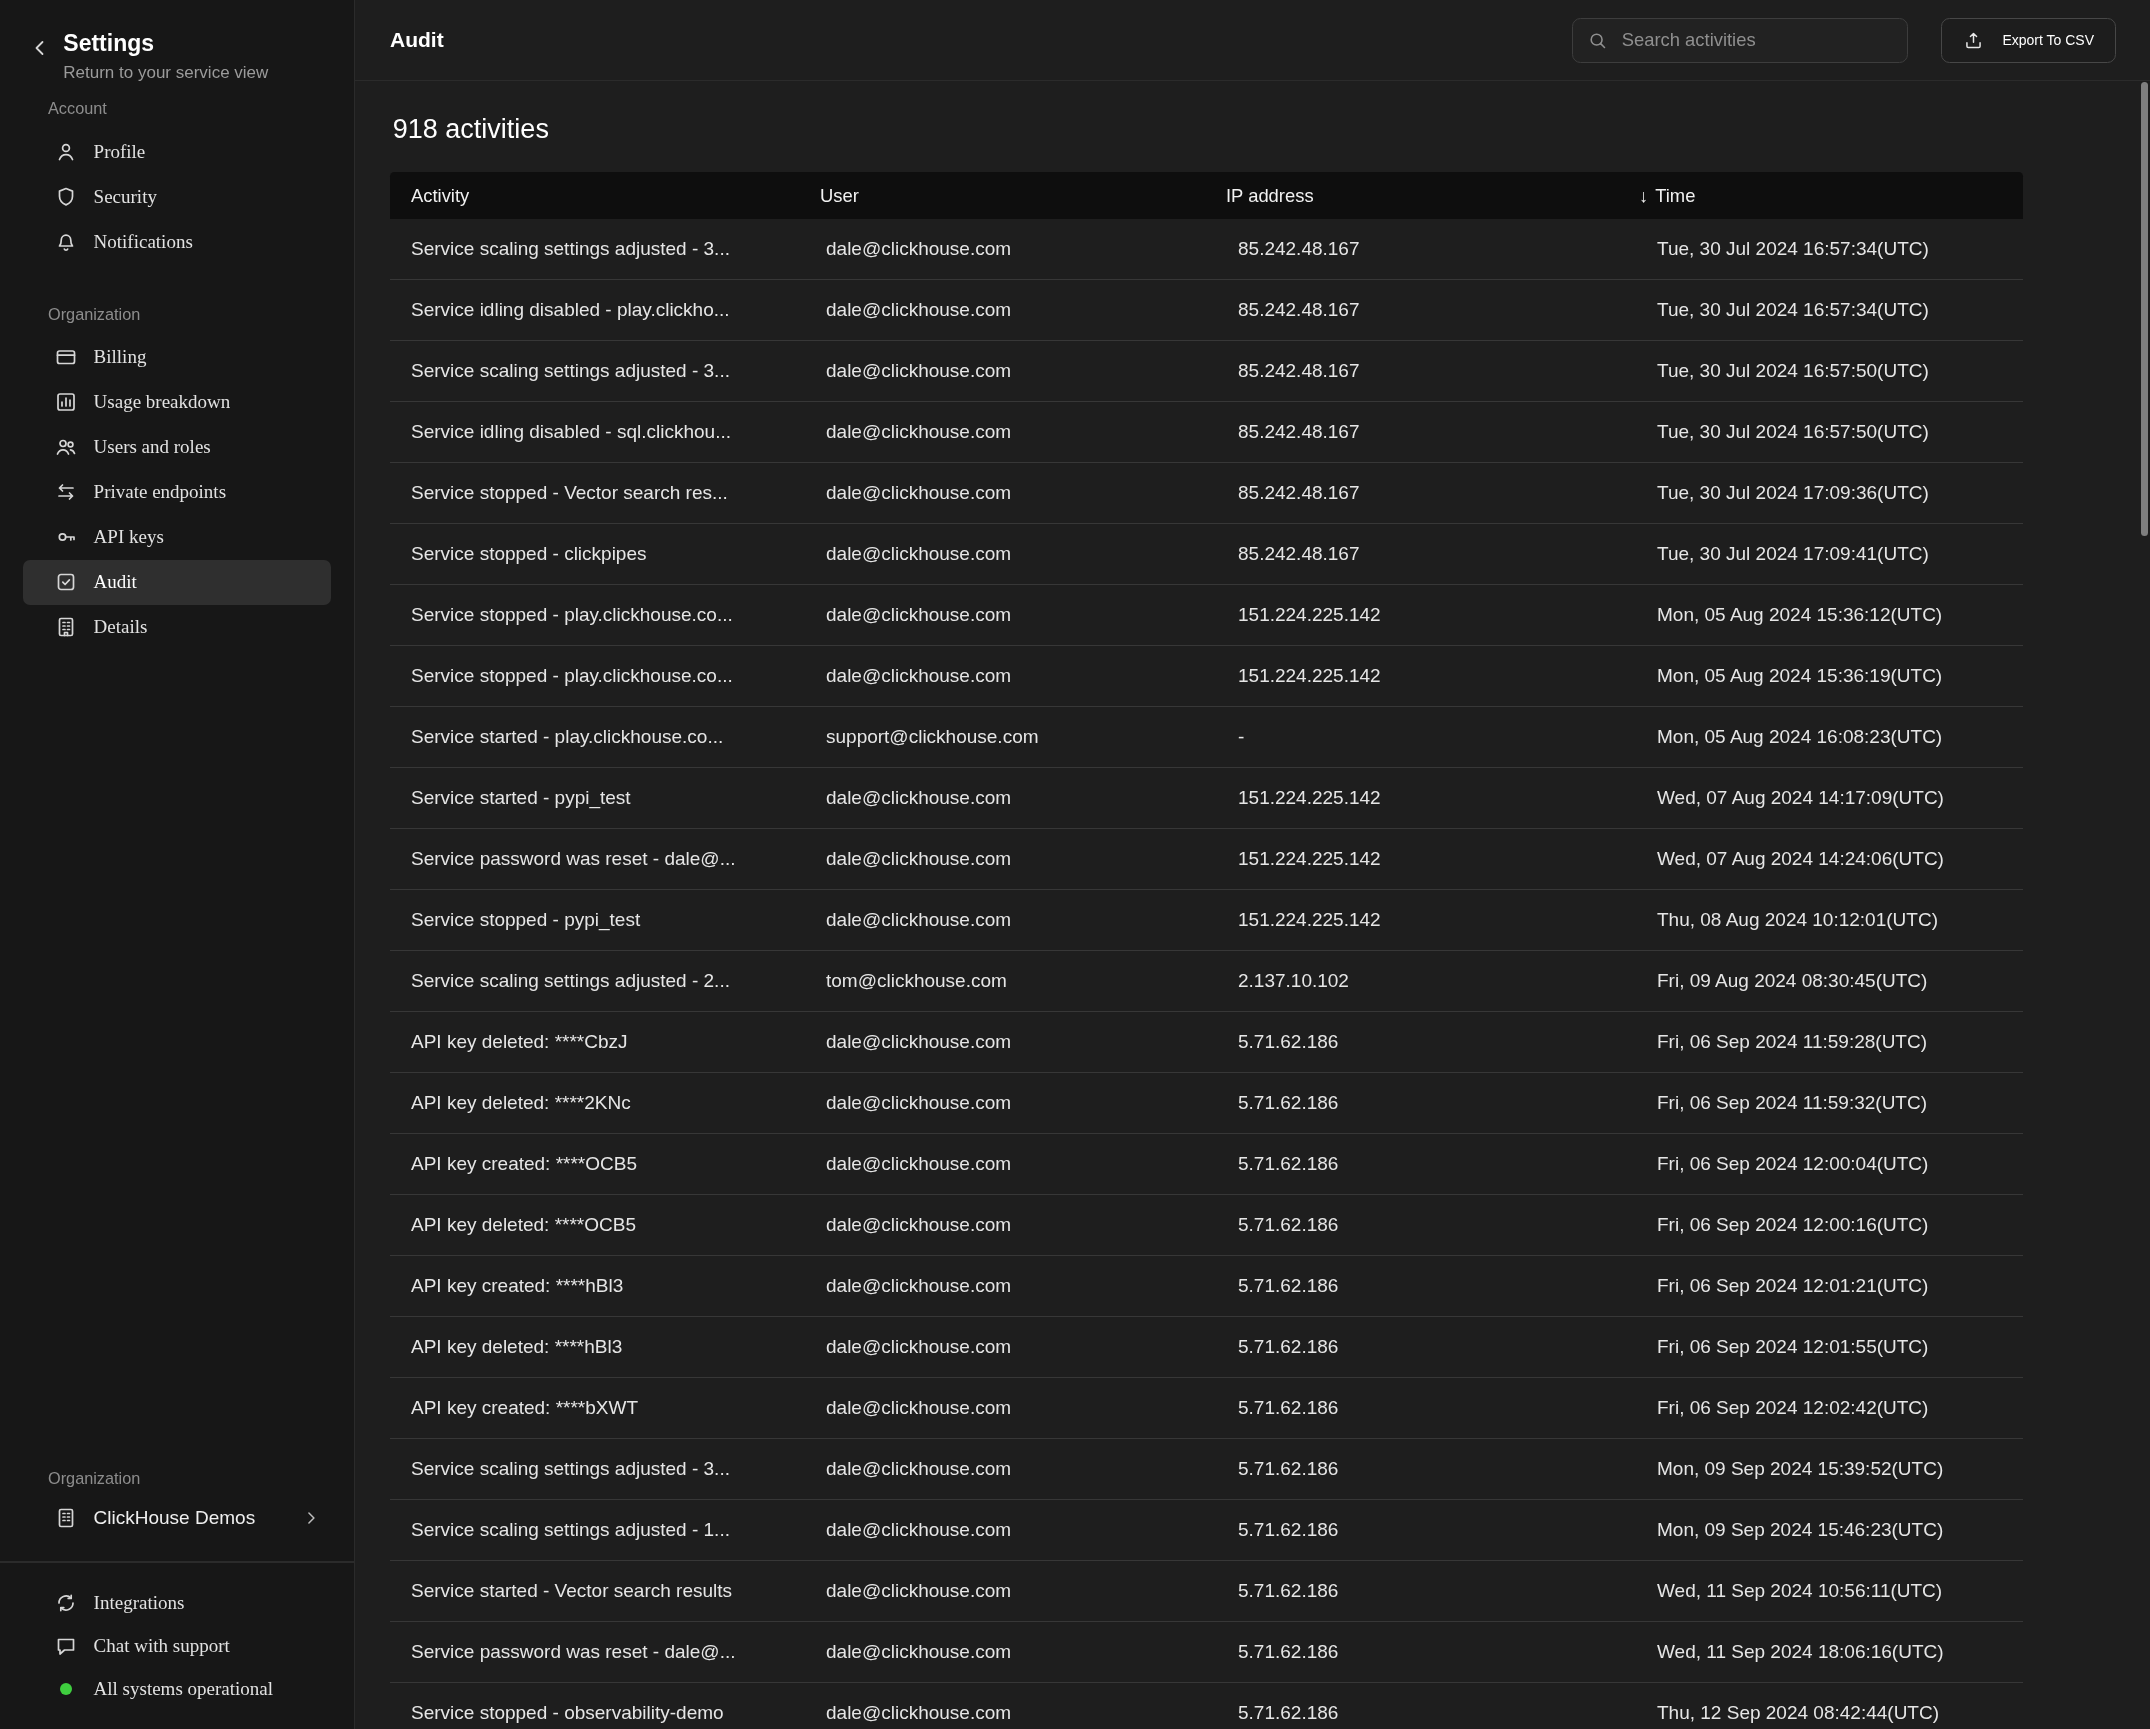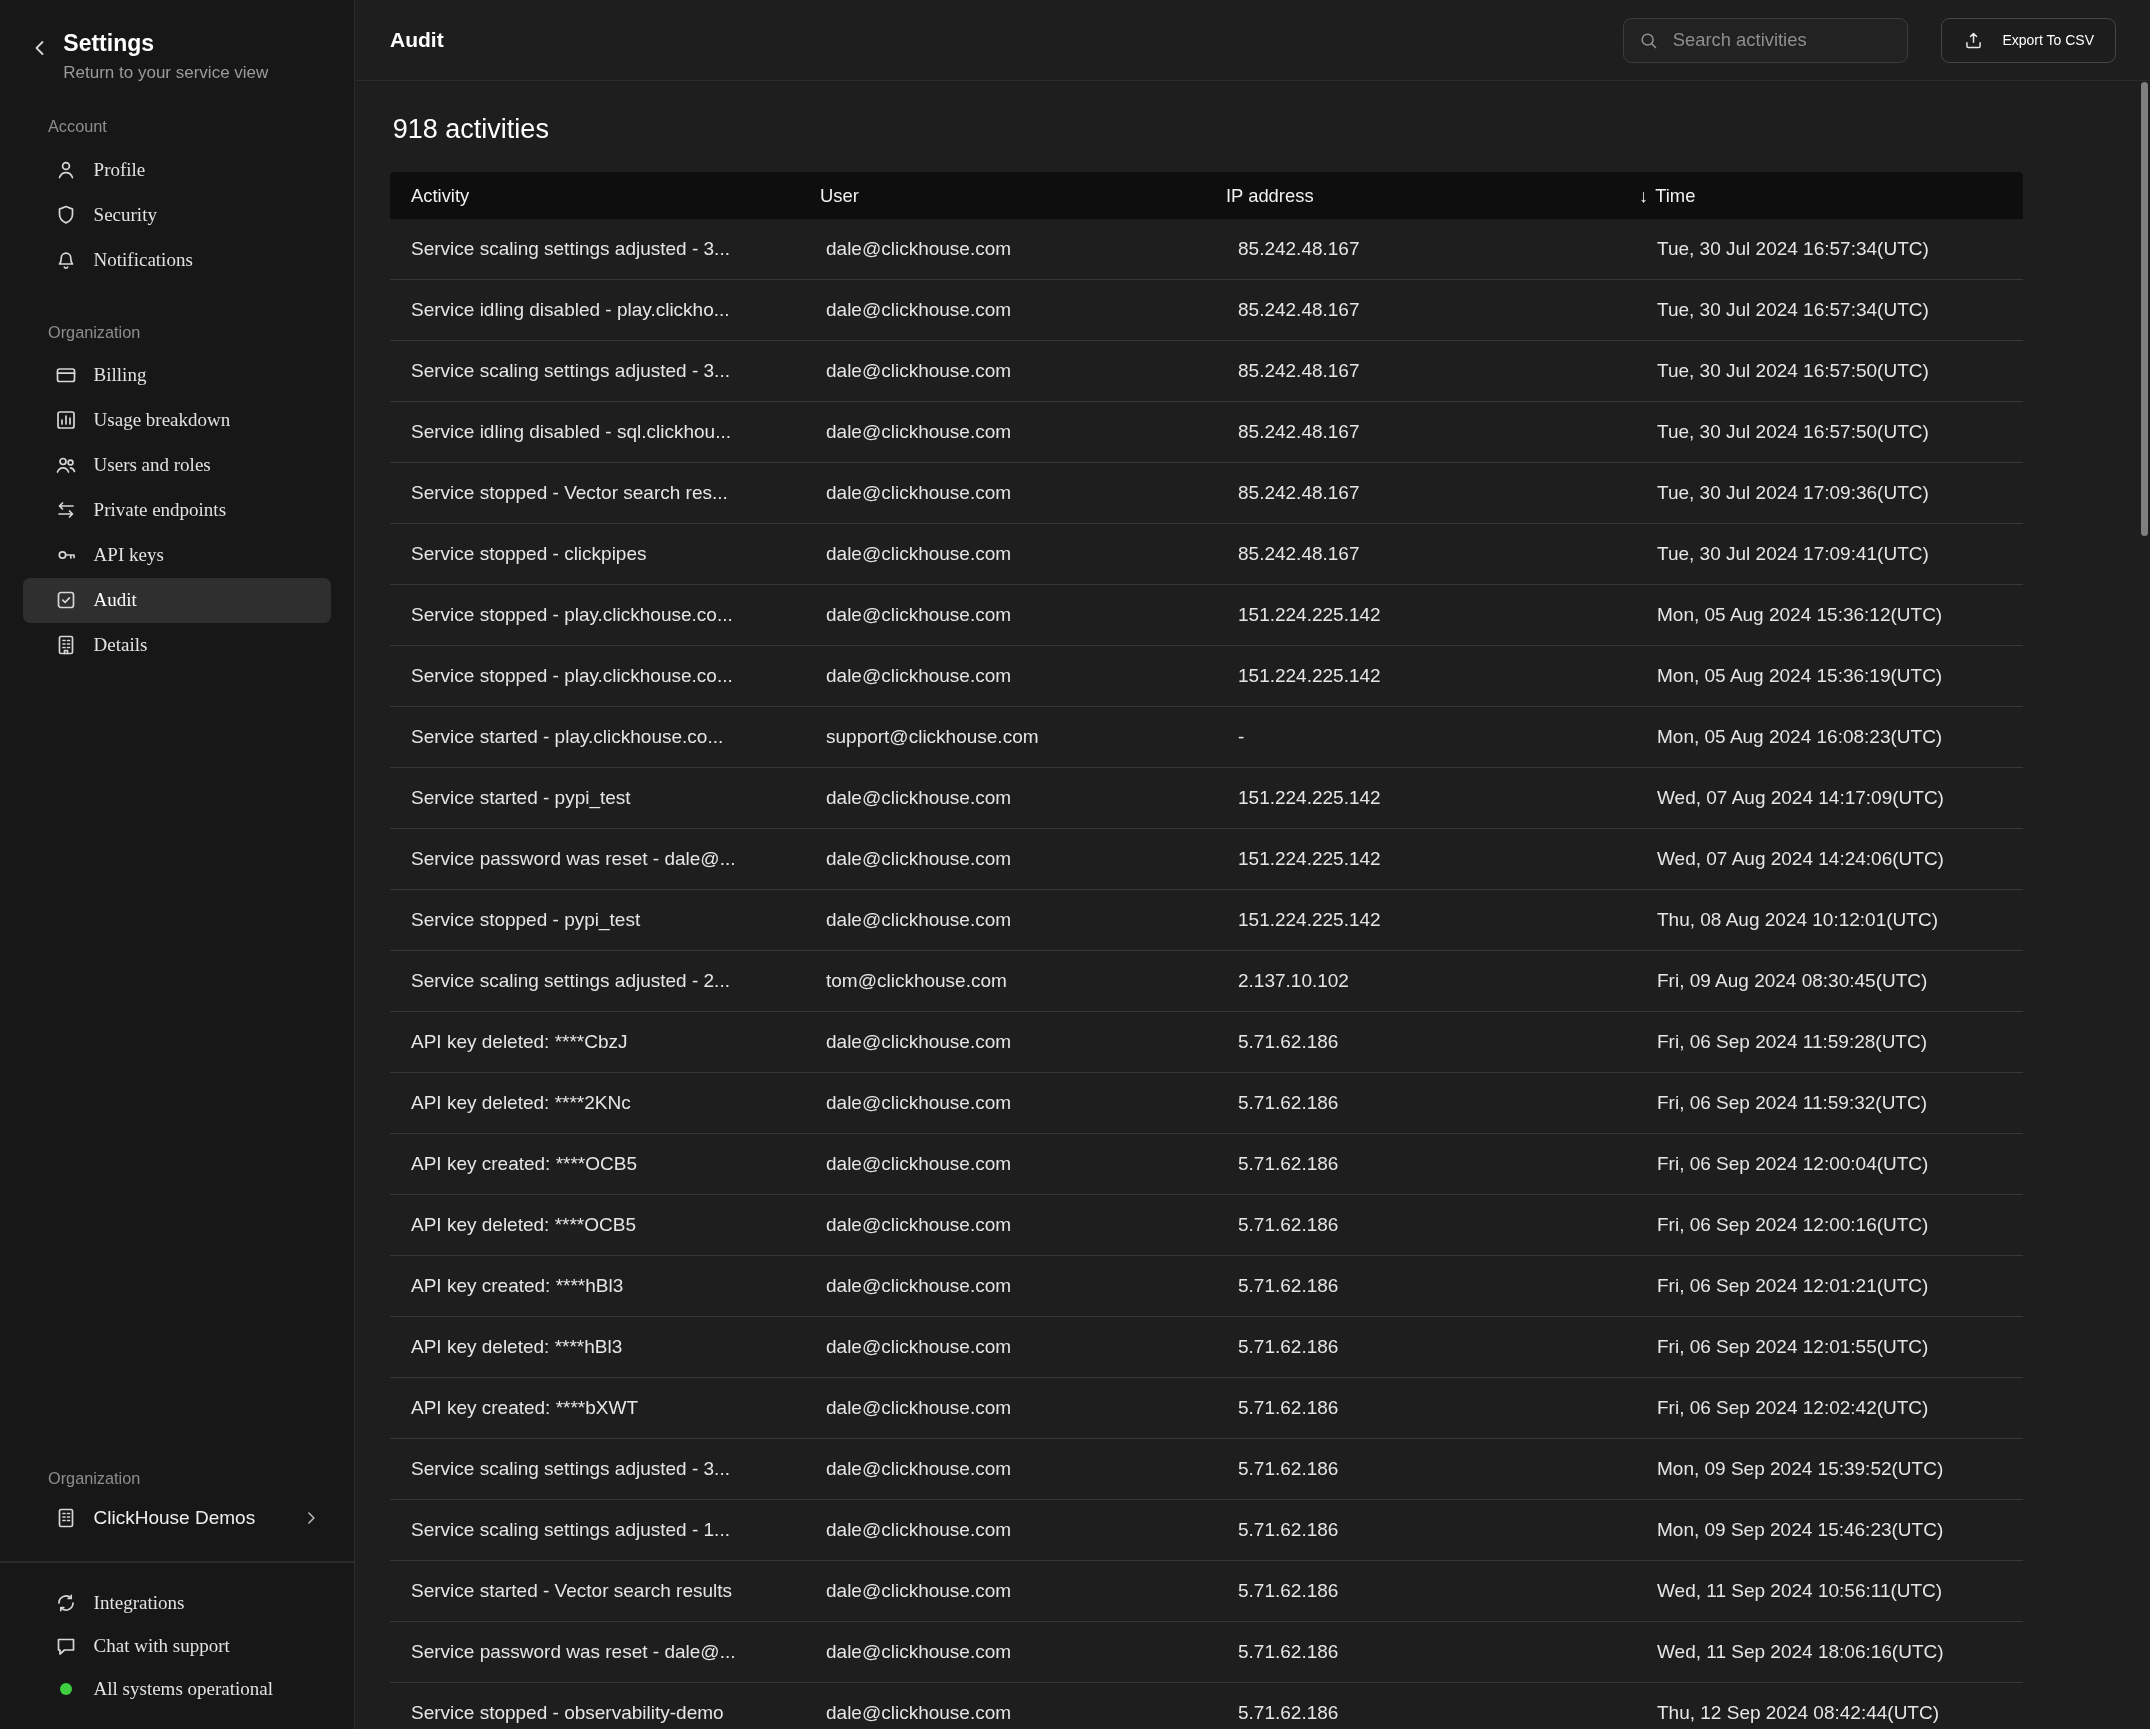--- a/index.html
+++ b/index.html
@@ -17,21 +17,21 @@
     background:#171717; border-right:1.4px solid #2b2b2b;
     display:flex; flex-direction:column;
   }
   .sb-header { display:flex; align-items:flex-start; gap:11.3px; padding:30px 21px 0 28px; }
   .back-btn { background:none; border:none; color:#cfcfcf; padding:0; margin-top:5.7px; cursor:pointer; }
   .back-btn svg { width:21px; height:21px; display:block; }
   .sb-title { font-size:23px; font-weight:700; color:#ffffff; }
   .sb-subtitle { font-size:17px; color:#9b9b9b; margin-top:6.4px; cursor:pointer; }
 
   .sb-section-label { font-size:16.3px; color:#8d8d8d; margin:40px 0 11.3px 48px; }
-  .sb-section-label.first { margin-top:34px; }
+  .sb-section-label.first { margin-top:16px; }
 
   .sb-item {
     display:flex; align-items:center; gap:15.6px;
     height:45px; margin:0 23px; padding-left:31px;
     border-radius:7px; font-size:19px; color:#e2e2e2; cursor:pointer;font-family:Liberation Serif, serif;
   }
   .sb-item.selected { background:#2f2f2f; color:#ffffff; }
   .ic { display:flex; align-items:center; justify-content:center; width:24px; height:24px; color:#d6d6d6; }
   .ic svg { width:24px; height:24px; display:block; }
 
@@ -55,21 +55,21 @@
   main { flex:1; display:flex; flex-direction:column; height:100%; overflow:hidden; }
   .topbar {
     height:81px; min-height:81px; border-bottom:1.4px solid #2b2b2b;
     display:flex; align-items:center; justify-content:space-between;
     padding:0 35px;
   }
   .page-title { font-size:21px; font-weight:600; color:#ffffff; }
   .topbar-right { display:flex; align-items:center; gap:33px; }
 
   .search {
-    width:285px; height:45px; background:#222222;
+    width:336px; height:45px; background:#222222;
     border:1.4px solid #3d3d3d; border-radius:8.5px;
     display:flex; align-items:center; gap:11.3px; padding:0 14px;
   }
   .search .ic { width:21px; height:21px; color:#8f8f8f; }
   .search .ic svg { width:21px; height:21px; }
   .search input {
     flex:1; background:transparent; border:none; outline:none;
     color:#e8e8e8; font-size:18.4px; font-family:inherit; min-width:0;
   }
   .search input::placeholder { color:#8f8f8f; }

